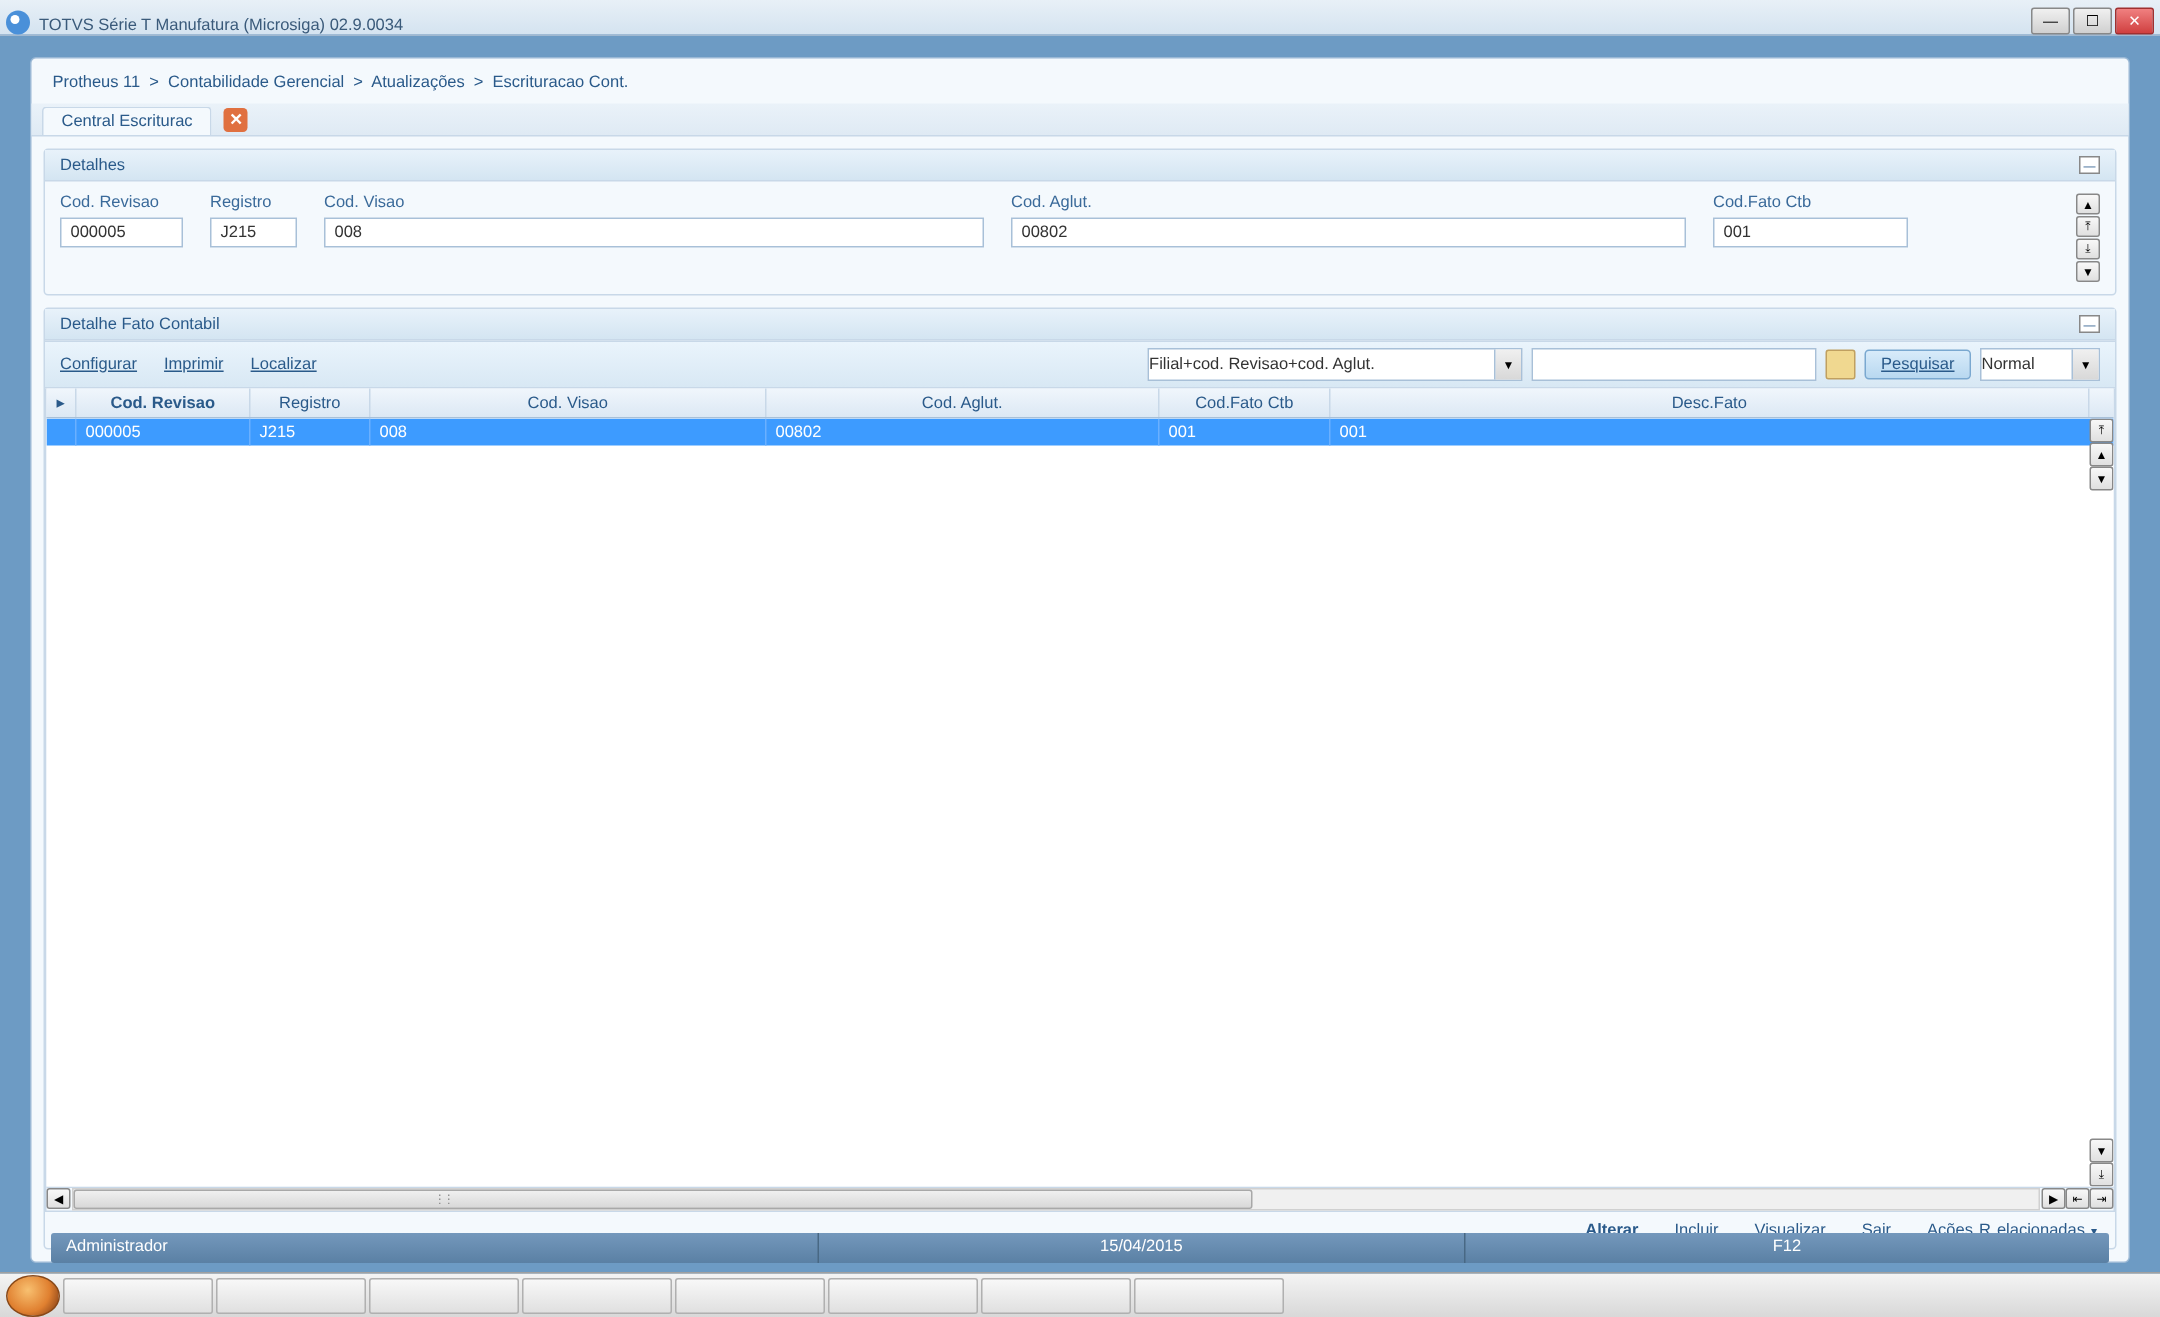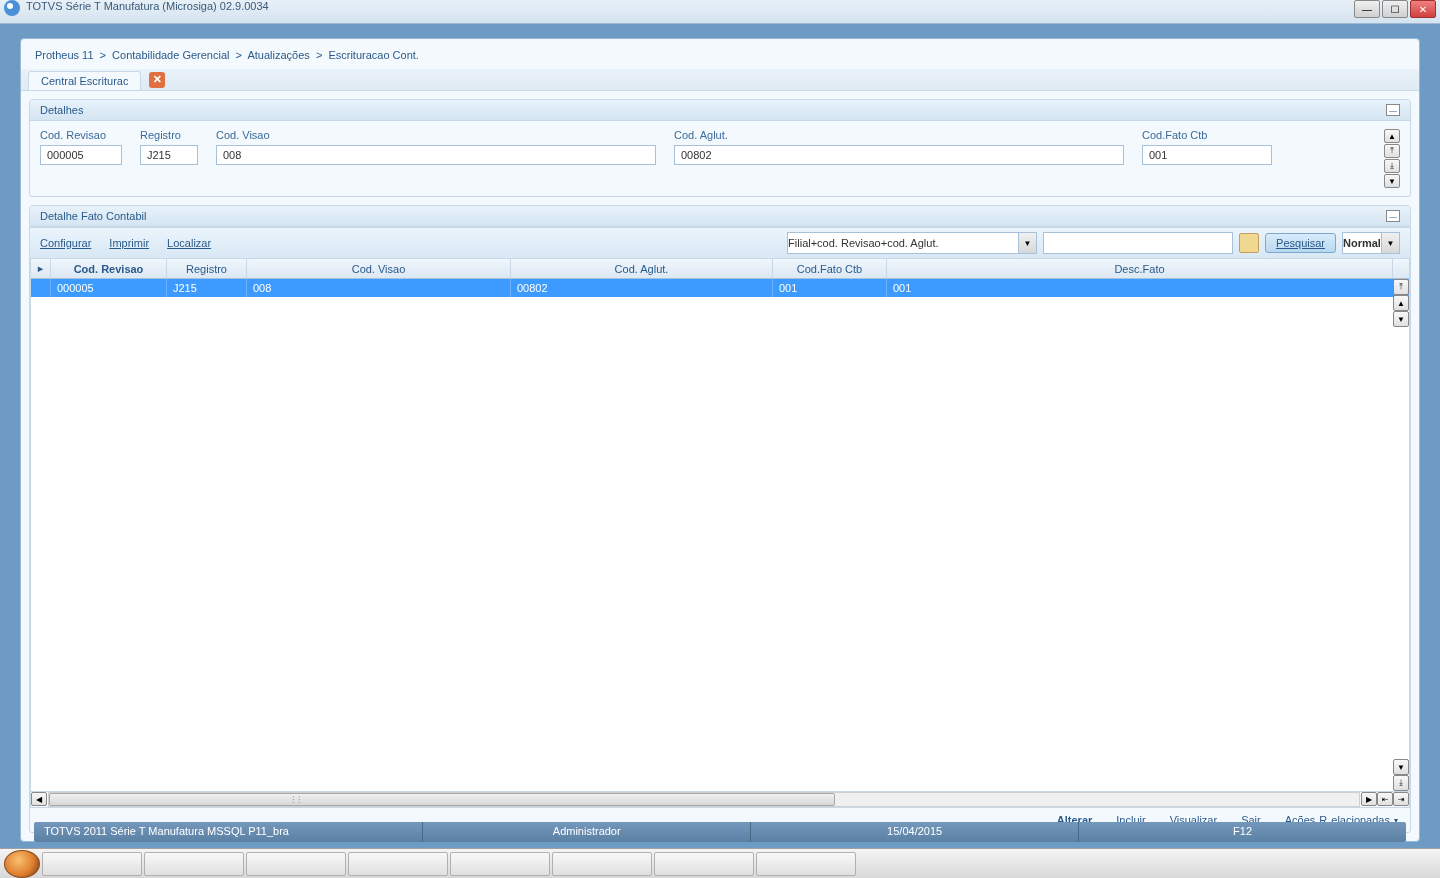--- a/index.html
+++ b/index.html
@@ -1,19 +1,19 @@
 <!DOCTYPE html>
 <html><head>
 <meta charset="utf-8">
 <style>
 * { box-sizing: border-box; margin: 0; padding: 0; font-family: Tahoma, Arial, sans-serif; }
 body { background: #6d9bc4; width: 1440px; height: 878px; overflow: hidden; font-size: 11px; }
 
 
-.titlebar { height: 24px; background: linear-gradient(#e8f0f7, #d4e3f0); display: flex; align-items: flex-start; padding: 0 4px; border-bottom: 1px solid #a0b8d0; }
+.titlebar { height: 24px; background: linear-gradient(#e8f0f7, #d4e3f0); display: flex; align-items: flex-end; padding: 0 4px; border-bottom: 1px solid #a0b8d0; }
 .titlebar-icon { width: 16px; height: 16px; background: #4a90d9; border-radius: 50%; margin-right: 6px; position: relative; }
 .titlebar-icon::after { content: ''; position: absolute; width: 6px; height: 6px; background: white; border-radius: 50%; top: 3px; left: 3px; }
 .titlebar-text { color: #3a5a7a; font-size: 11px; }
 .titlebar-buttons { margin-left: auto; display: flex; gap: 2px; }
 .titlebar-btn { width: 26px; height: 18px; border: 1px solid #888; border-radius: 2px; display: flex; align-items: center; justify-content: center; font-size: 10px; cursor: pointer; }
 .titlebar-btn.min { background: linear-gradient(#f0f0f0, #d0d0d0); }
 .titlebar-btn.max { background: linear-gradient(#f0f0f0, #d0d0d0); }
 .titlebar-btn.close { background: linear-gradient(#f08080, #d04040); color: white; border-color: #a03030; }
 
 
@@ -185,21 +185,21 @@
           <span class="toolbar-link">Imprimir</span>
           <span class="toolbar-link">Localizar</span>
           <div class="toolbar-right">
             <div class="combo" style="width:250px;">
               <div class="combo-text" style="flex:1;">Filial+cod. Revisao+cod. Aglut.</div>
               <div class="combo-btn">▼</div>
             </div>
             <input class="search-input" style="">
             <div class="clipboard-icon"></div>
             <button class="btn-pesquisar">Pesquisar</button>
-            <div class="combo-normal" style="width:58px;font-weight:bold;">
+            <div class="combo-normal" style="width:80px;">
               <div class="combo-text" style="flex:1;">Normal</div>
               <div class="combo-btn">▼</div>
             </div>
           </div>
         </div>
 
         <div class="grid-wrap">
           <div class="grid-header-row">
             <div class="hcell handle">▸</div>
             <div class="hcell bold" style="width:116px;">Cod. Revisao</div>
@@ -246,21 +246,20 @@
           <span class="action-link bold"><span class="ul">Alterar</span></span>
           <span class="action-link"><span class="ul">I</span>ncluir</span>
           <span class="action-link"><span class="ul">V</span>isualizar</span>
           <span class="action-link"><span class="ul">S</span>air</span>
           <span class="action-link action-drop">Ações <span class="ul">R</span>elacionadas</span>
         </div>
       </div>
     </div>
 
     <div class="status-bar">
-      <div class="status-cell">TOTVS 2011 Série T Manufatura MSSQL P11_bra</div>
       <div class="status-cell">Administrador</div>
       <div class="status-cell">15/04/2015</div>
       <div class="status-cell">F12</div>
     </div>
   </div>
 </div>
 
 <div class="taskbar">
   <div class="start-orb"></div>
   <div class="task-btn"></div>

